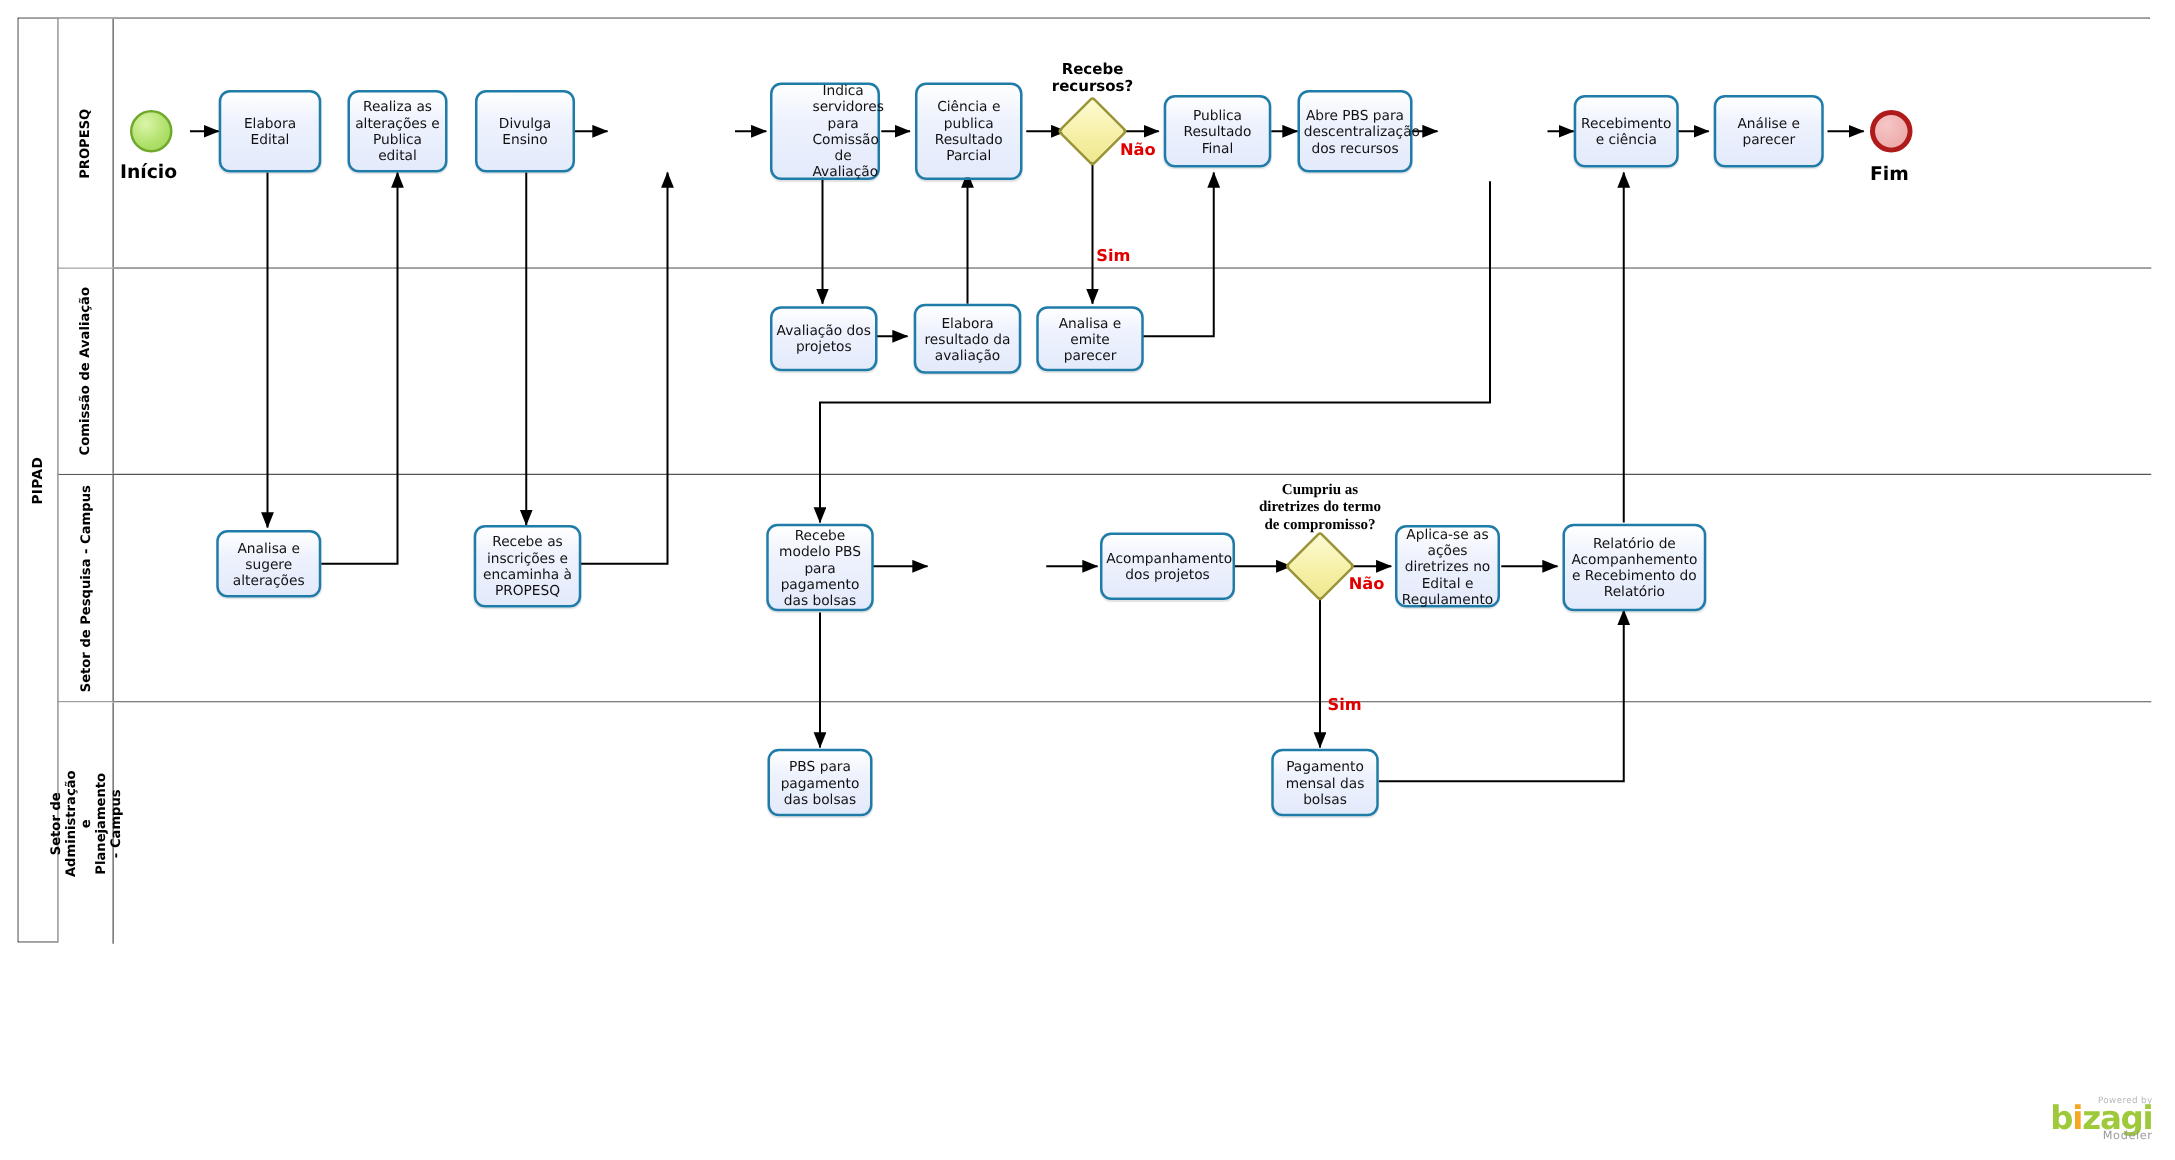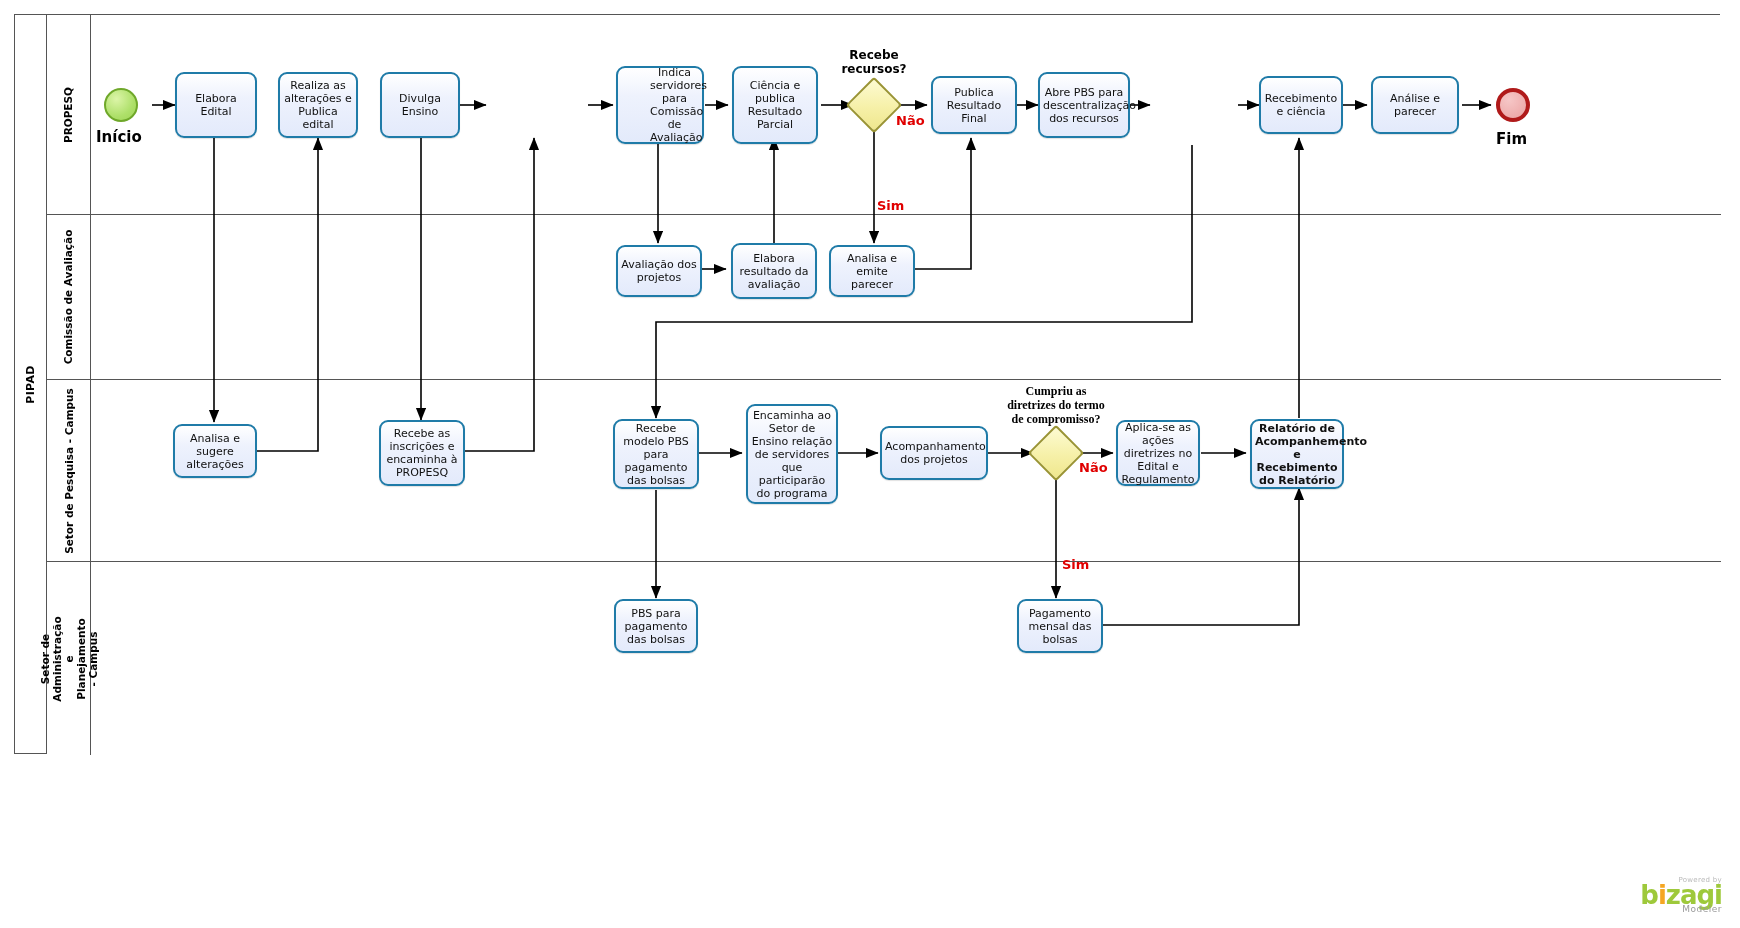--- a/index.html
+++ b/index.html
@@ -342,40 +342,37 @@
   </div>
 
   <div class="task" style="left:379px; top:420px; width:86px; height:66px;">
     <span>Recebe as inscrições e encaminha à PROPESQ</span>
   </div>
 
   <div class="task" style="left:613px; top:419px; width:86px; height:70px;">
     <span>Recebe modelo PBS para pagamento das bolsas</span>
   </div>
 
-  <div class="task" style="left:746px; top:404px; width:92px; height:100px;">
-    <span>Encaminha ao Setor de Ensino relação de servidores que participarão do programa</span>
-  </div>
 
   <div class="task" style="left:880px; top:426px; width:108px; height:54px;">
     <span>Acompanhamento dos projetos</span>
   </div>
 
   <div class="gateway" style="left:1036px; top:433px;"></div>
   <div class="gw-label" style="left:986px; top:384px; width:140px;font-family:Liberation Serif, serif;">Cumpriu as
 diretrizes do termo
 de compromisso?</div>
   <div class="flow-label" style="left:1079px; top:460px;">Não</div>
   <div class="flow-label" style="left:1062px; top:557px;">Sim</div>
 
   <div class="task" style="left:1116px; top:420px; width:84px; height:66px;">
     <span>Aplica-se as ações diretrizes no Edital e Regulamento</span>
   </div>
 
-  <div class="task" style="left:1250px; top:419px; width:94px; height:70px;font-weight:bold;">
+  <div class="task" style="left:1250px; top:419px; width:115px; height:70px;">
     <span>Relatório de Acompanhemento e Recebimento do Relatório</span>
   </div>
 
   <div class="task" style="left:614px; top:599px; width:84px; height:54px;">
     <span>PBS para pagamento das bolsas</span>
   </div>
 
   <div class="task" style="left:1017px; top:599px; width:86px; height:54px;">
     <span>Pagamento mensal das bolsas</span>
   </div>

